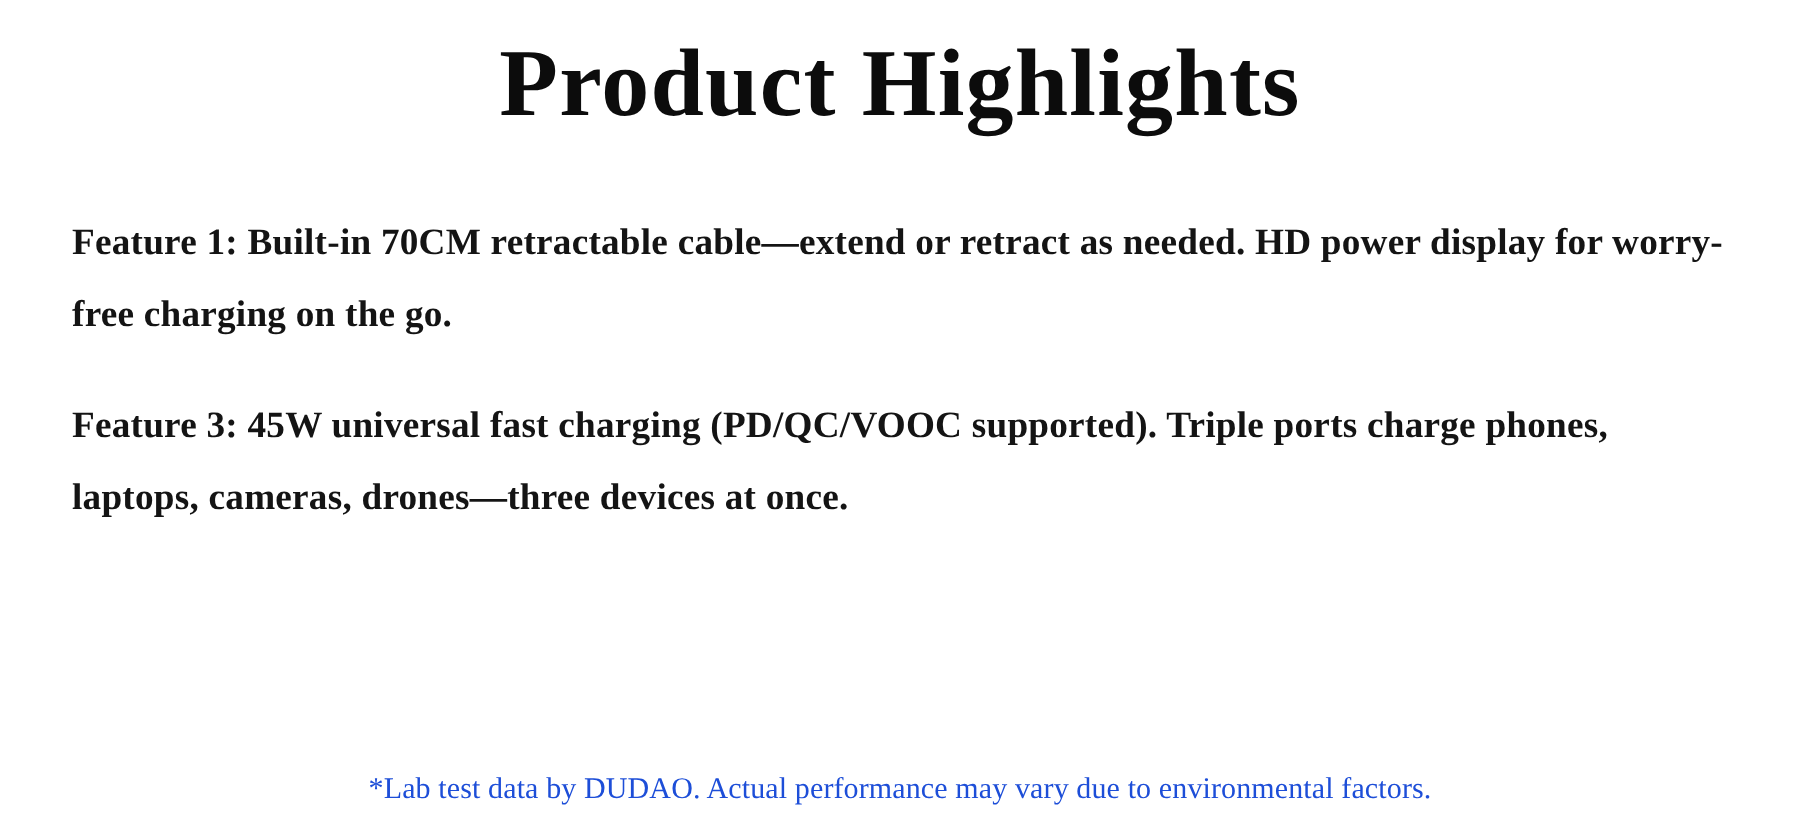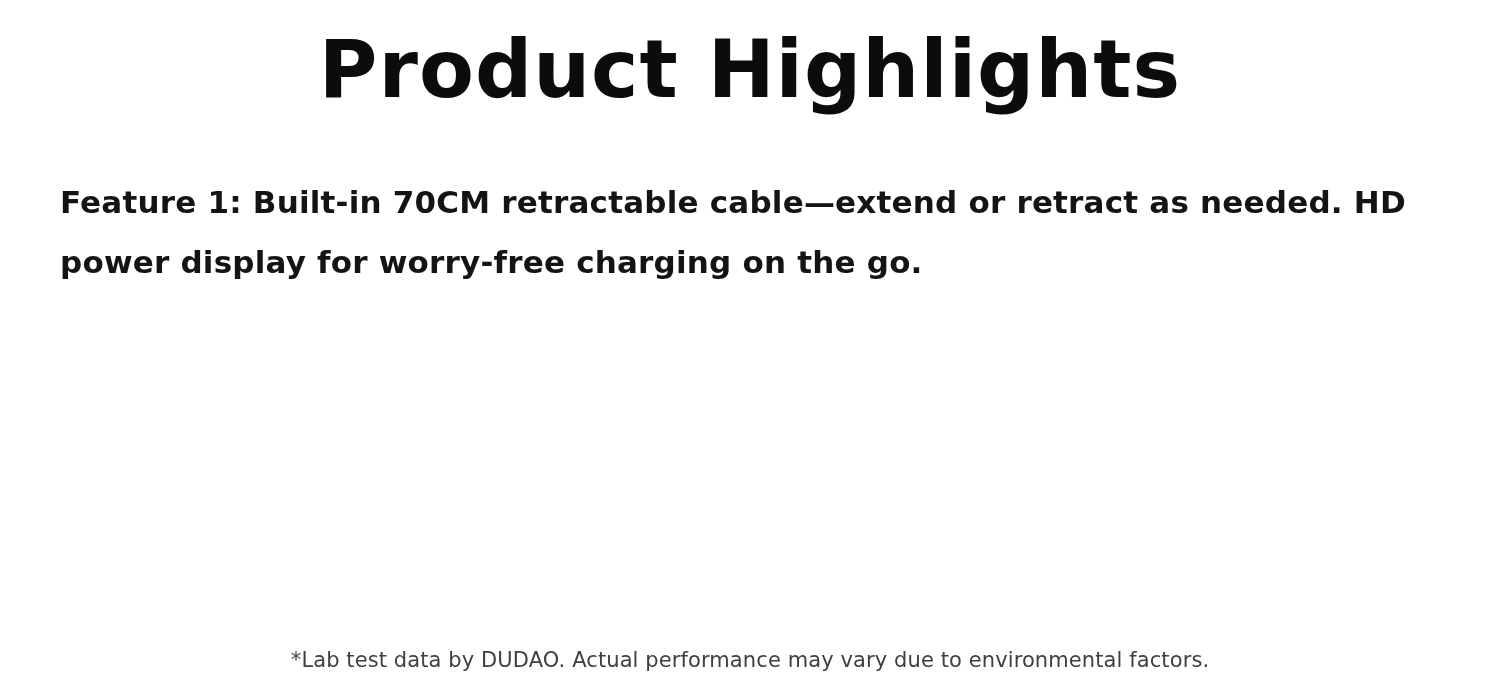--- a/index.html
+++ b/index.html
@@ -12,20 +12,21 @@
     background: #ffffff;
     font-family: "DejaVu Sans", sans-serif;
     color: #111111;
     overflow: hidden;
   }
   .page {
     position: relative;
     width: 1500px;
     height: 700px;
     box-sizing: border-box;
+    font-family: Liberation Serif, serif;
   }
   .title {
     text-align: center;
     font-size: 80px;
     font-weight: 700;
     letter-spacing: 1px;
     line-height: 1;
     margin: 0;
     padding-top: 30px;
     color: #0c0c0c;
@@ -45,32 +46,33 @@
   }
   .feature:last-child {
     margin-bottom: 0;
   }
   .disclaimer {
     position: absolute;
     left: 0;
     right: 0;
     bottom: 28px;
     text-align: center;
-    font-size: 21px;
-    color: #404040;
+    font-size: 25px;
+    color: #1d4ed8;
     font-weight: 500;
     letter-spacing: 0.1px;
   }
 </style>
 </head>
 <body>
 
 <div class="page">
 
   <h1 class="title">Product Highlights</h1>
 
   <div class="features">
     <p class="feature">Feature 1: Built-in 70CM retractable cable—extend or retract as needed. HD power display for worry-free charging on the go.</p>
+    <p class="feature">Feature 3: 45W universal fast charging (PD/QC/VOOC supported). Triple ports charge phones, laptops, cameras, drones—three devices at once.</p>
   </div>
 
   <div class="disclaimer">*Lab test data by DUDAO. Actual performance may vary due to environmental factors.</div>
 
 </div>
 
 </body></html>

